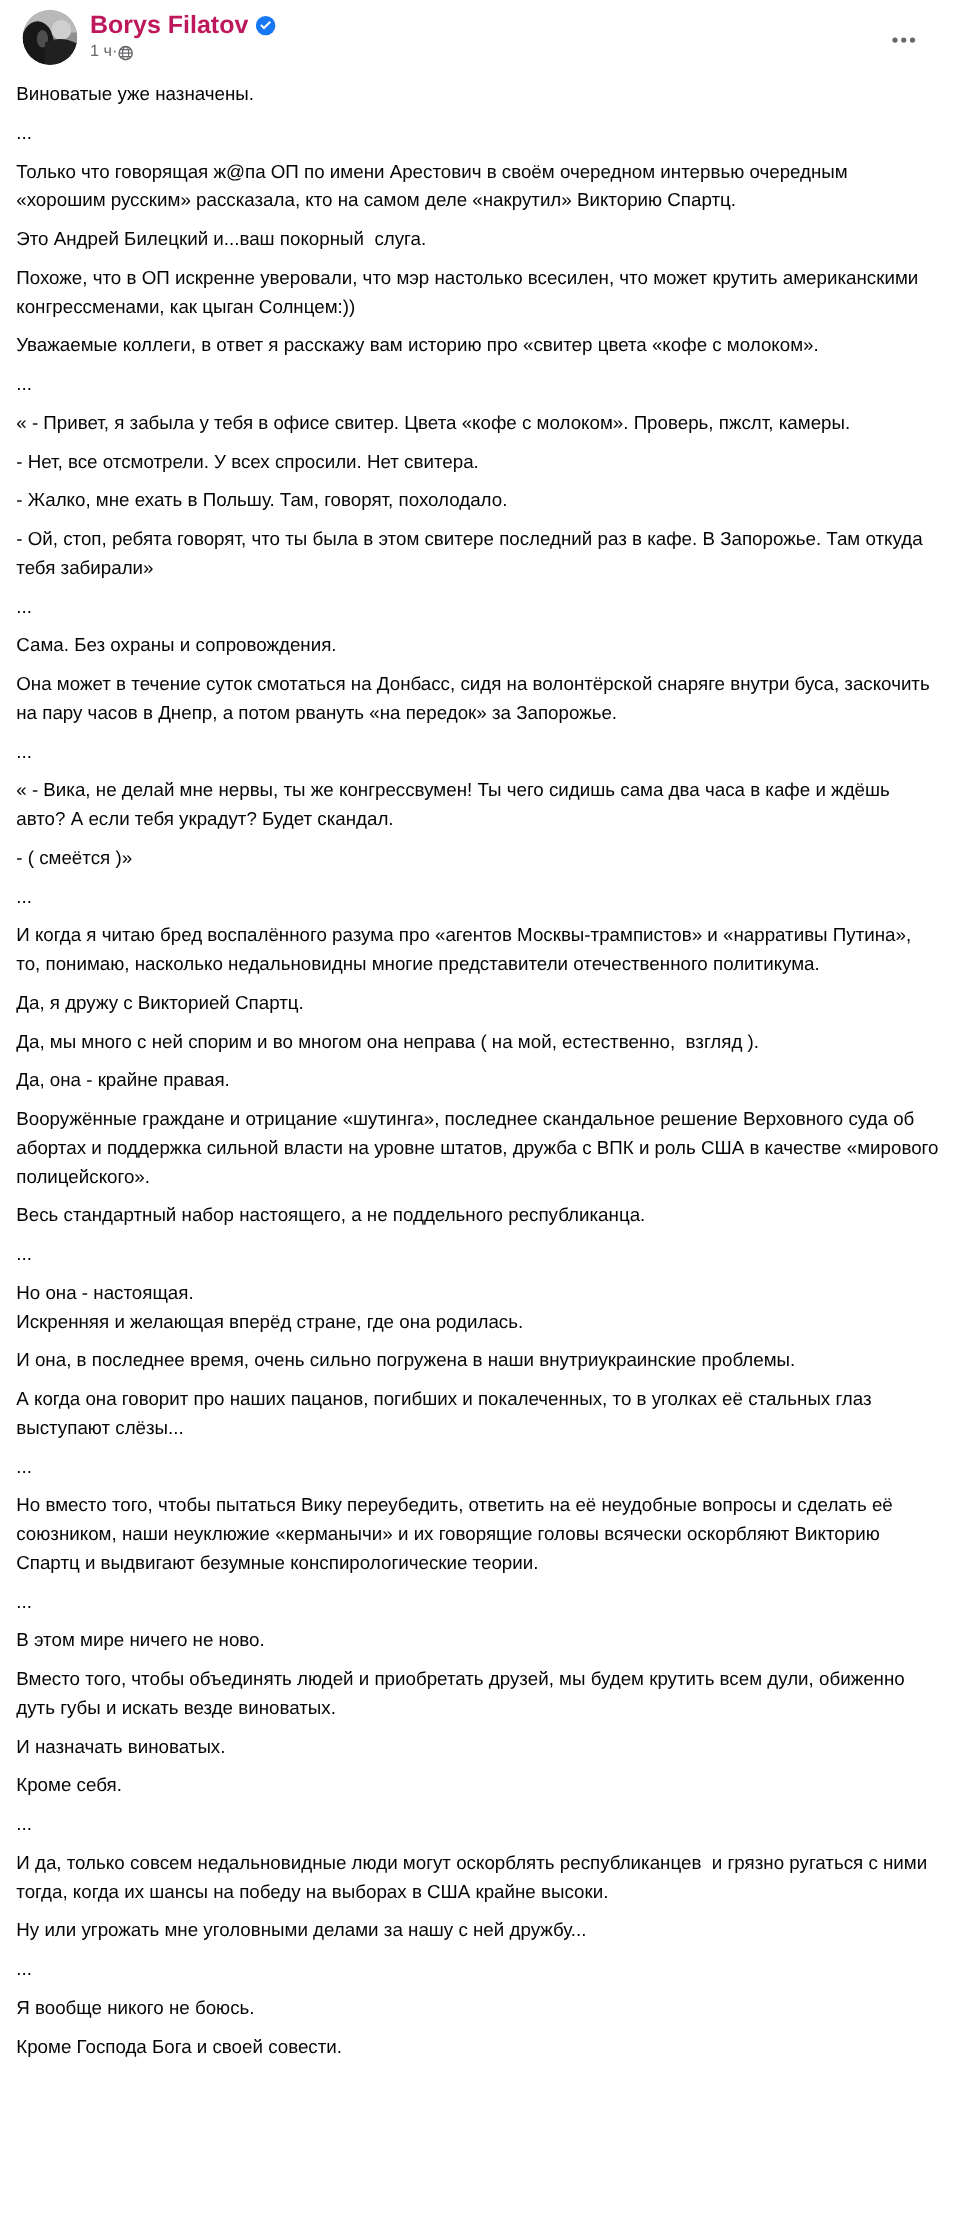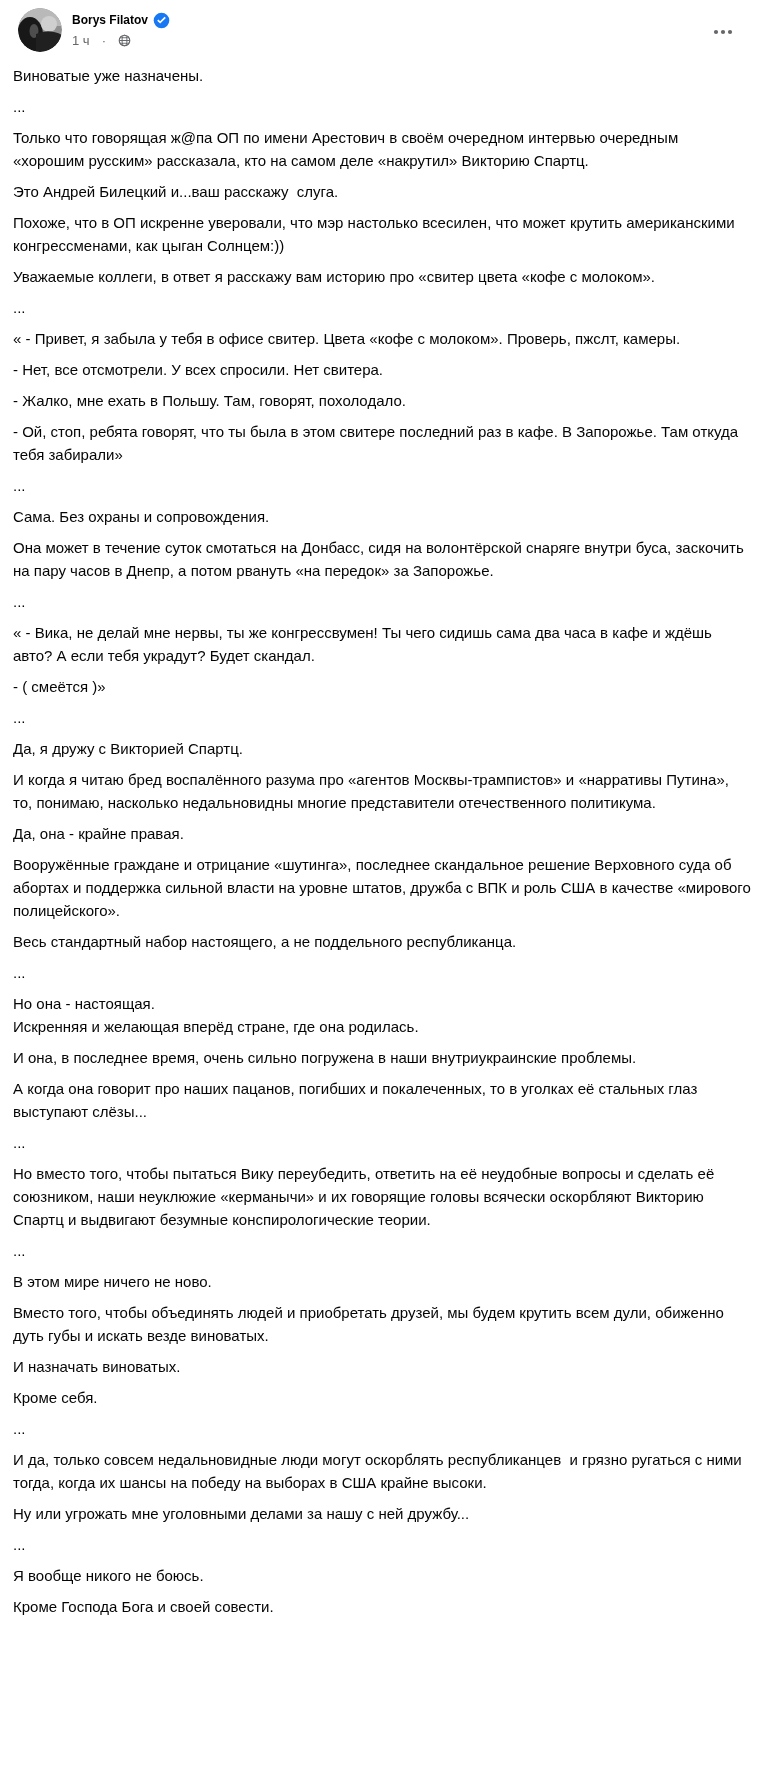--- a/index.html
+++ b/index.html
@@ -22,29 +22,29 @@
     width: 44px; height: 44px;
     border-radius: 50%;
     overflow: hidden;
     flex: 0 0 44px;
     cursor: pointer;
   }
   .avatar svg { display: block; }
   .meta { margin-left: 10px; padding-top: 2px; }
   .name-row { display: flex; align-items: center; gap: 5px; }
   .name {
-    font-size: 12px;
+    font-size: 20px;
     font-weight: bold;
-    color: #000000;
+    color: #be185d;
     line-height: 20px;
     cursor: pointer;
   }
   .badge { display: inline-flex; align-items: center; }
   .sub-row {
-    display: flex; align-items: flex-start; gap: 12px;
+    display: flex; align-items: flex-end; gap: 0;
     margin-top: 3px;
     font-size: 13px;
     color: #65676b;
     line-height: 16px;
   }
   .sub-row .sep { color: #65676b; }
   .globe { display: inline-flex; align-items: center; margin-top: 1px; }
   .menu-btn {
     position: absolute;
     top: 22px; right: 26px;
@@ -121,37 +121,38 @@
         <circle cx="18" cy="4" r="2.1" fill="#65676b"></circle>
       </svg>
     </div>
 
   </div>
 
   <div class="body-text">
       <div class="para">Виноватые уже назначены.</div>
       <div class="para">...</div>
       <div class="para">Только что говорящая ж@па ОП по имени Арестович в своём очередном интервью очередным «хорошим русским» рассказала, кто на самом деле «накрутил» Викторию Спартц.</div>
-      <div class="para">Это Андрей Билецкий и...ваш расскажу  слуга.</div>
+      <div class="para">Это Андрей Билецкий и...ваш покорный  слуга.</div>
       <div class="para">Похоже, что в ОП искренне уверовали, что мэр настолько всесилен, что может крутить американскими конгрессменами, как цыган Солнцем:))</div>
       <div class="para">Уважаемые коллеги, в ответ я расскажу вам историю про «свитер цвета «кофе с молоком».</div>
       <div class="para">...</div>
       <div class="para">« - Привет, я забыла у тебя в офисе свитер. Цвета «кофе с молоком». Проверь, пжслт, камеры.</div>
       <div class="para">- Нет, все отсмотрели. У всех спросили. Нет свитера.</div>
       <div class="para">- Жалко, мне ехать в Польшу. Там, говорят, похолодало.</div>
       <div class="para">- Ой, стоп, ребята говорят, что ты была в этом свитере последний раз в кафе. В Запорожье. Там откуда тебя забирали»</div>
       <div class="para">...</div>
       <div class="para">Сама. Без охраны и сопровождения.</div>
       <div class="para">Она может в течение суток смотаться на Донбасс, сидя на волонтёрской снаряге внутри буса, заскочить на пару часов в Днепр, а потом рвануть «на передок» за Запорожье.</div>
       <div class="para">...</div>
       <div class="para">« - Вика, не делай мне нервы, ты же конгрессвумен! Ты чего сидишь сама два часа в кафе и ждёшь авто? А если тебя украдут? Будет скандал.</div>
       <div class="para">- ( смеётся )»</div>
       <div class="para">...</div>
+      <div class="para">И когда я читаю бред воспалённого разума про «агентов Москвы-трампистов» и «нарративы Путина», то, понимаю, насколько недальновидны многие представители отечественного политикума.</div>
       <div class="para">Да, я дружу с Викторией Спартц.</div>
-      <div class="para">И когда я читаю бред воспалённого разума про «агентов Москвы-трампистов» и «нарративы Путина», то, понимаю, насколько недальновидны многие представители отечественного политикума.</div>
+      <div class="para">Да, мы много с ней спорим и во многом она неправа ( на мой, естественно,  взгляд ).</div>
       <div class="para">Да, она - крайне правая.</div>
       <div class="para">Вооружённые граждане и отрицание «шутинга», последнее скандальное решение Верховного суда об абортах и поддержка сильной власти на уровне штатов, дружба с ВПК и роль США в качестве «мирового полицейского».</div>
       <div class="para">Весь стандартный набор настоящего, а не поддельного республиканца.</div>
       <div class="para">...</div>
       <div class="para">Но она - настоящая.
 Искренняя и желающая вперёд стране, где она родилась.</div>
       <div class="para">И она, в последнее время, очень сильно погружена в наши внутриукраинские проблемы.</div>
       <div class="para">А когда она говорит про наших пацанов, погибших и покалеченных, то в уголках её стальных глаз выступают слёзы...</div>
       <div class="para">...</div>
       <div class="para">Но вместо того, чтобы пытаться Вику переубедить, ответить на её неудобные вопросы и сделать её союзником, наши неуклюжие «керманычи» и их говорящие головы всячески оскорбляют Викторию Спартц и выдвигают безумные конспирологические теории.</div>

